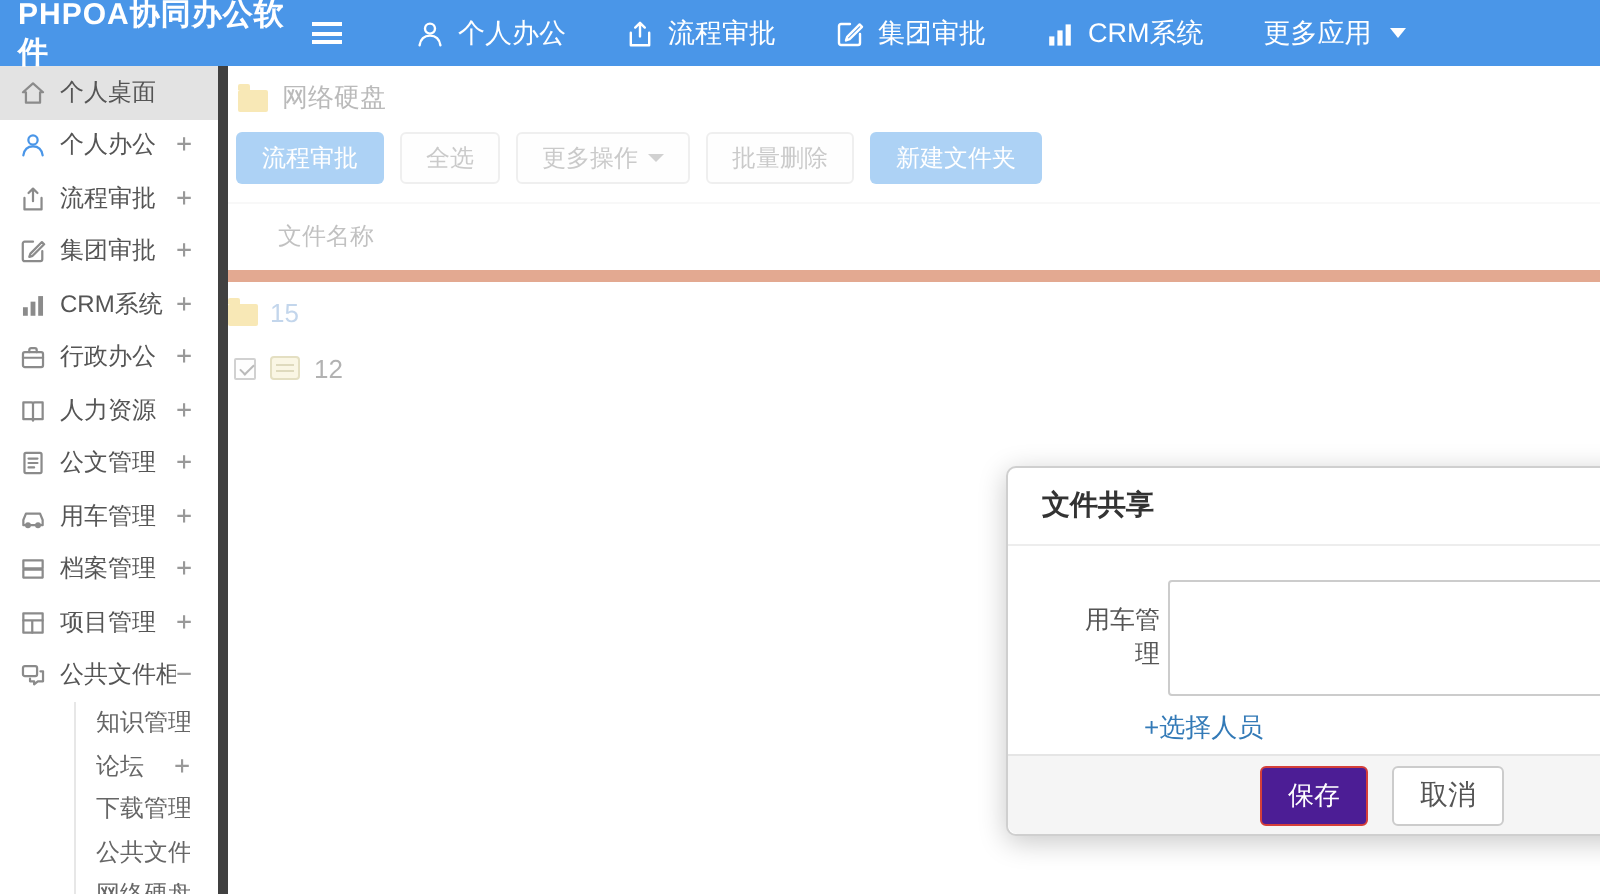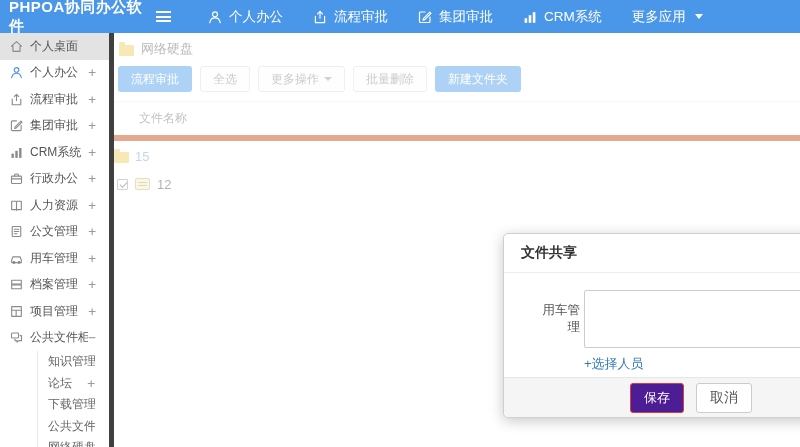--- a/index.html
+++ b/index.html
@@ -70,21 +70,21 @@
   
   .modal { position:absolute; left:503px; top:233px; width:376px; height:185px; background:#fff;
     border:1px solid #cfcfcf; border-radius:5px; box-shadow:0 3px 14px rgba(0,0,0,0.22); z-index:30; }
   .modal-header { height:39px; display:flex; align-items:center; padding:0 17px;
     font-size:14px; font-weight:bold; color:#333; border-bottom:1px solid #ededed; }
   .modal-body { padding:17px 18px 0 28px; }
   .field-row { display:flex; align-items:center; }
   .field-label { width:48px; text-align:right; margin-right:4px; font-size:12.5px; color:#555; flex:none; }
   .share-box { flex:1; height:58px; border:1px solid #ccc; border-radius:2px; background:#fff;
     resize:none; outline:none; font:inherit; }
-  .pick-link { margin:7px 0 0 52px; font-size:13px; color:#337ab7; cursor:pointer; display:inline-block; }
+  .pick-link { margin:7px 0 0 40px; font-size:13px; color:#337ab7; cursor:pointer; display:inline-block; }
   .modal-footer { position:absolute; left:0; right:0; bottom:0; height:40px; background:#f5f5f5;
     border-top:1px solid #e5e5e5; border-radius:0 0 5px 5px; display:flex; align-items:center;
     justify-content:center; gap:12px; }
   .btn-save { background:#4c1d95; border:1px solid #d43f3a; color:#fff; padding:5px 13px;
     border-radius:3px; font-size:13px; cursor:pointer; }
   .btn-cancel { background:#fff; border:1px solid #ccc; color:#555; padding:5px 13px;
     border-radius:3px; font-size:14px; cursor:pointer; }
 </style>
 </head>
 <body>

